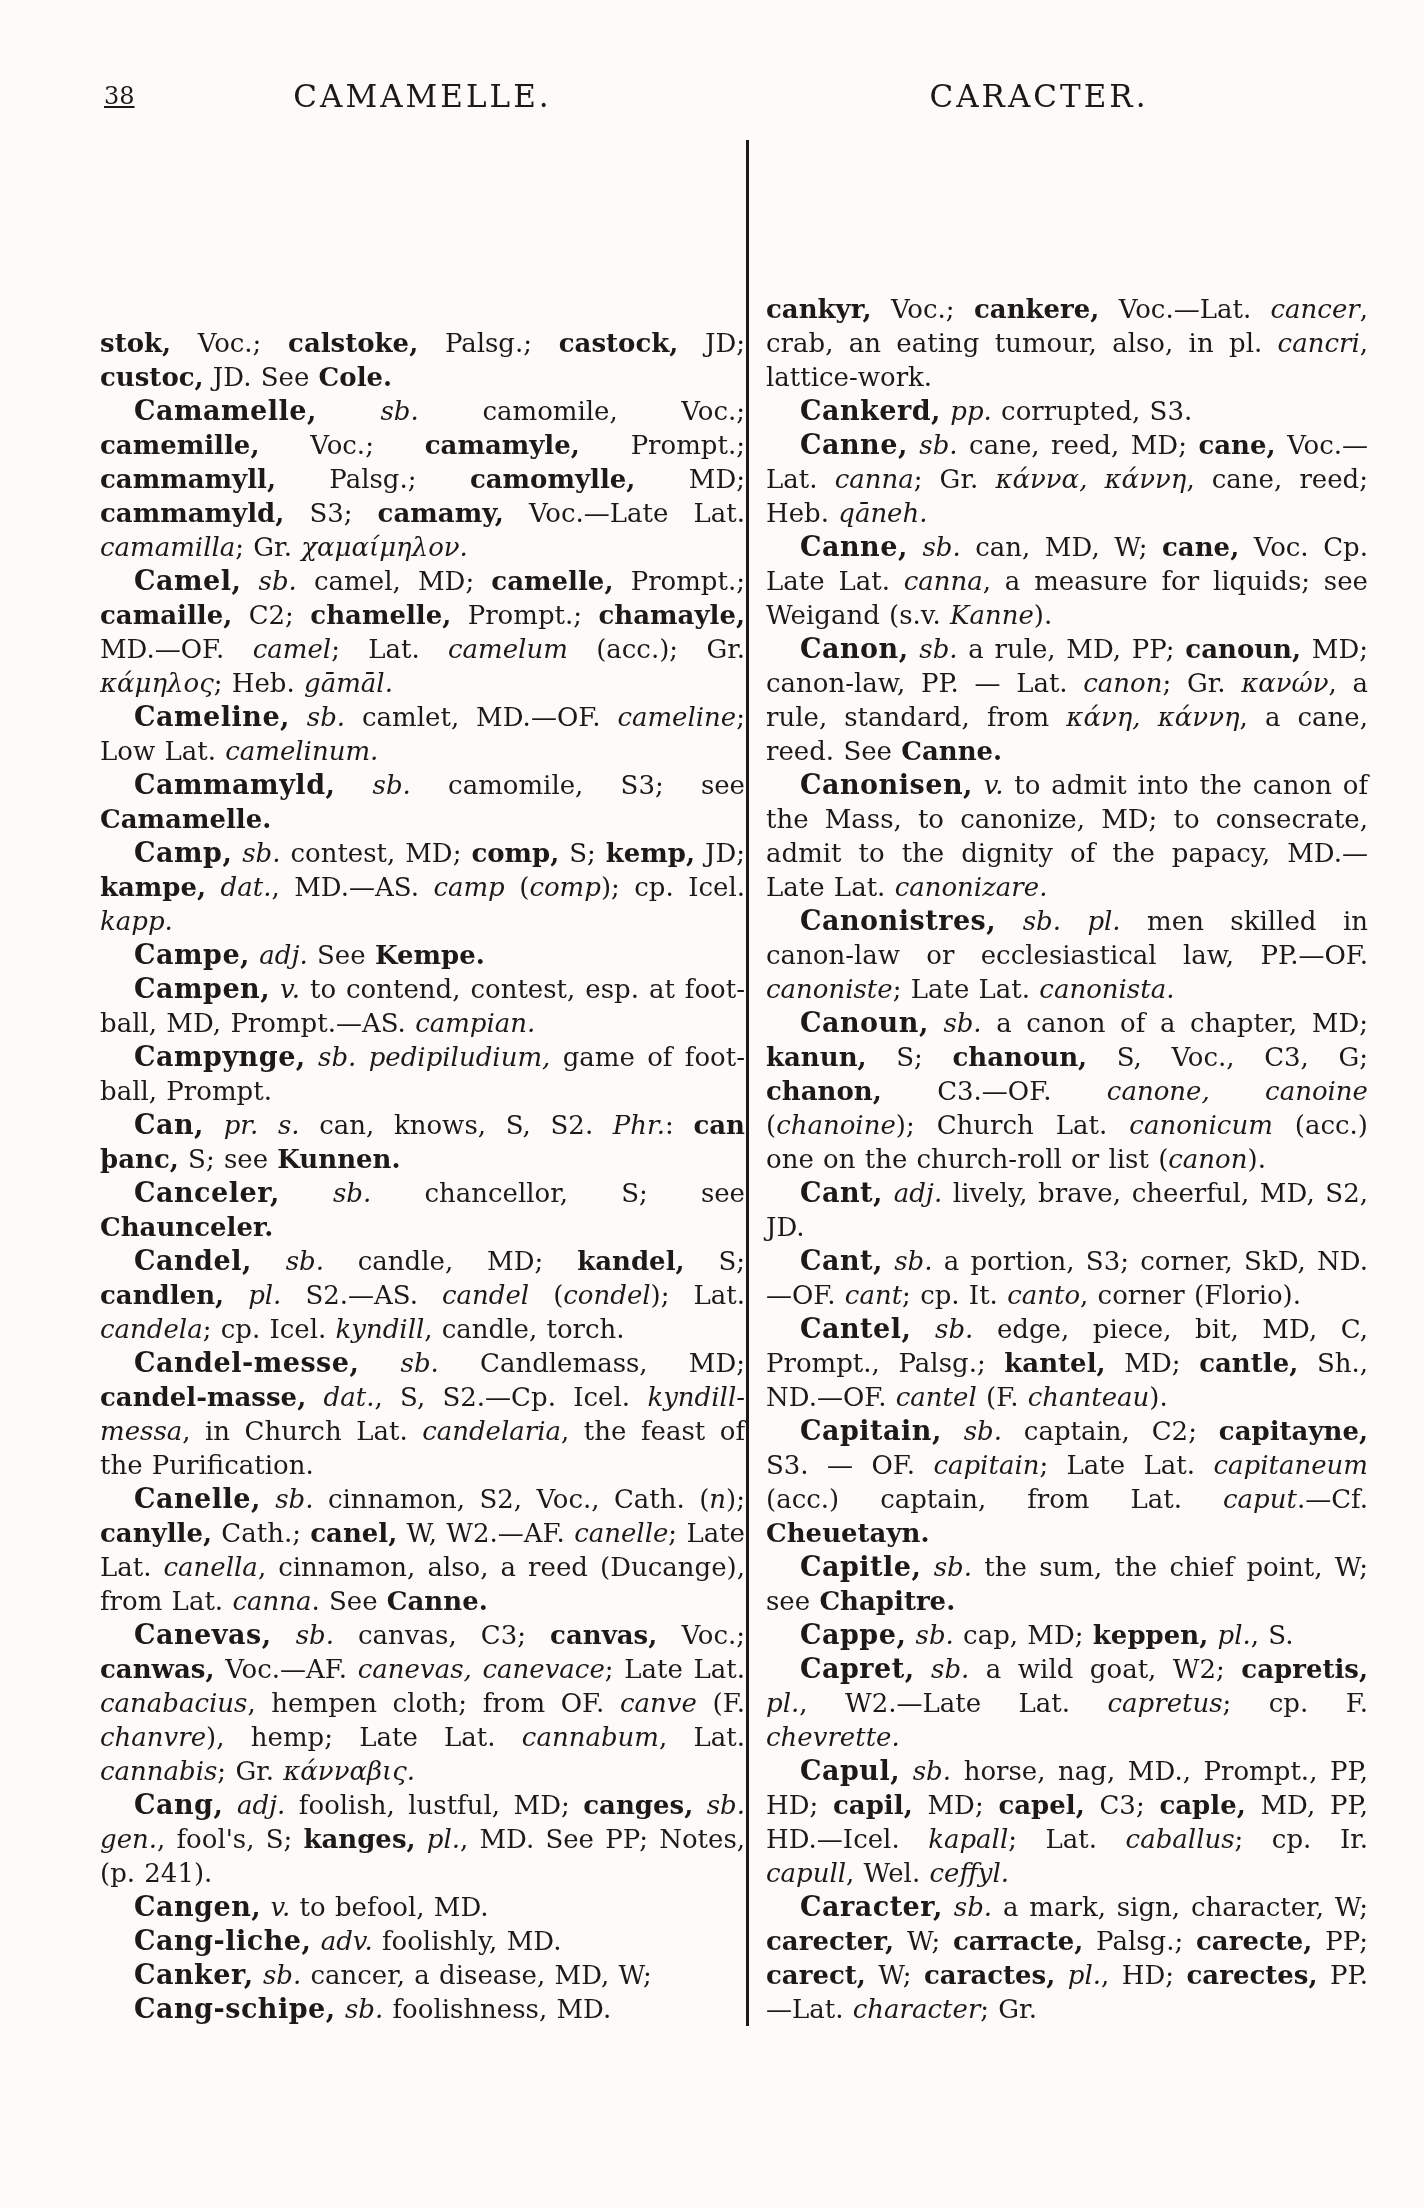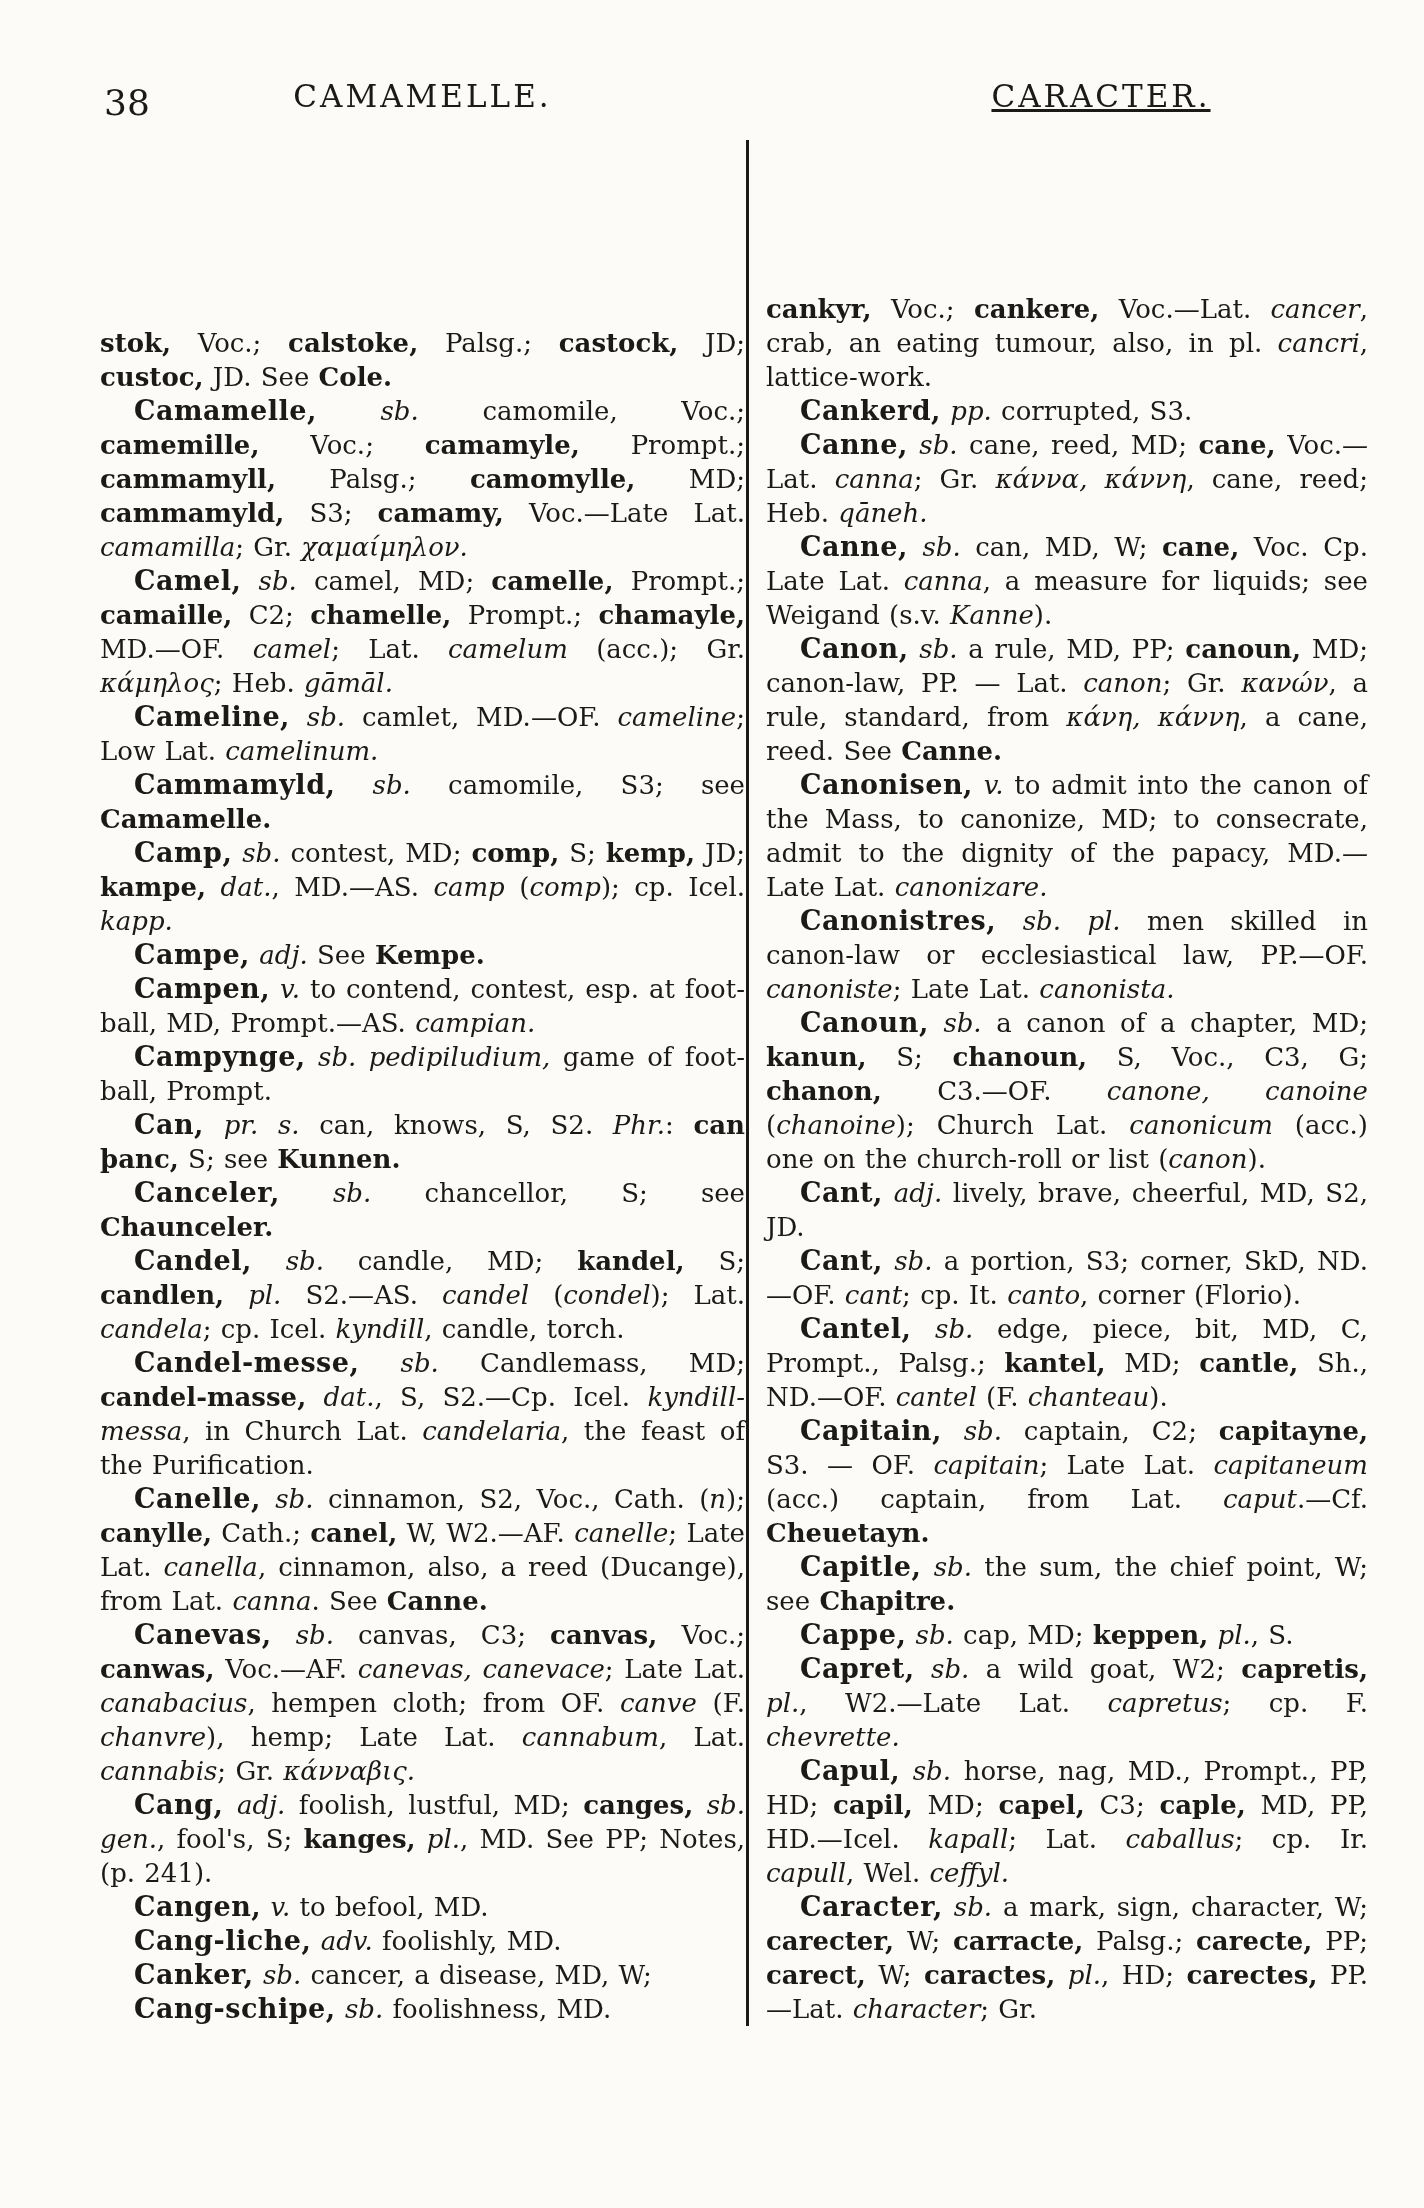--- a/index.html
+++ b/index.html
@@ -18,31 +18,32 @@
     width:1424px;height:2208px;
     background:var(--paper);
     overflow:hidden;
   }
   .header{
     position:absolute;
     top:78px;left:100px;width:1268px;height:44px;
   }
   .pageno{
     position:absolute;left:4px;top:4px;
-    font-size:36px;
+    font-size:24px;
+    text-decoration:underline;
   }
   .rh{
     position:absolute;top:0;
     font-size:31px;
     letter-spacing:3px;
     text-align:center;
     white-space:nowrap;
   }
   .rh-left{left:0;width:645px;}
-  .rh-right{left:700px;width:602px;text-decoration:underline;}
+  .rh-right{left:638px;width:602px;}
   .columns{
     position:absolute;
     top:140px;left:100px;width:1268px;
     display:flex;
     align-items:flex-end;
   }
   .col{display:block;}
   .col-left{width:645px;}
   .divider{
     width:3px;height:1886px;

